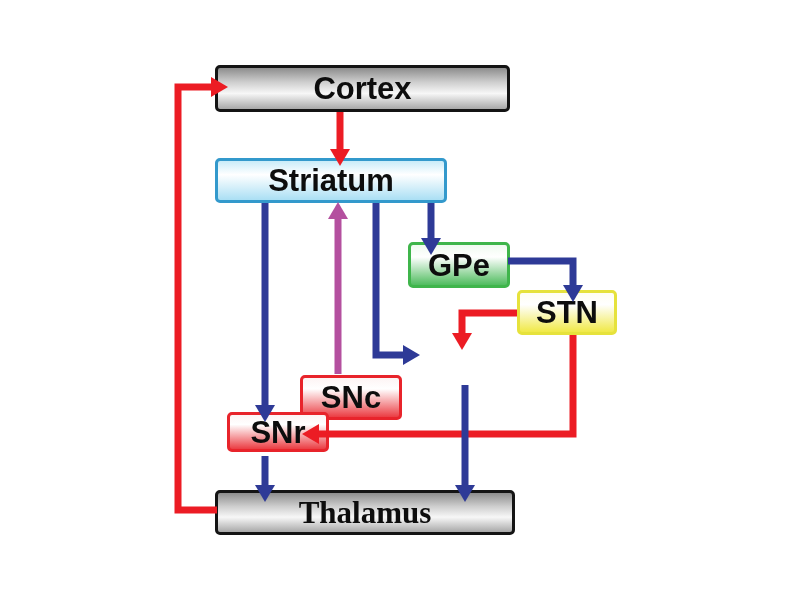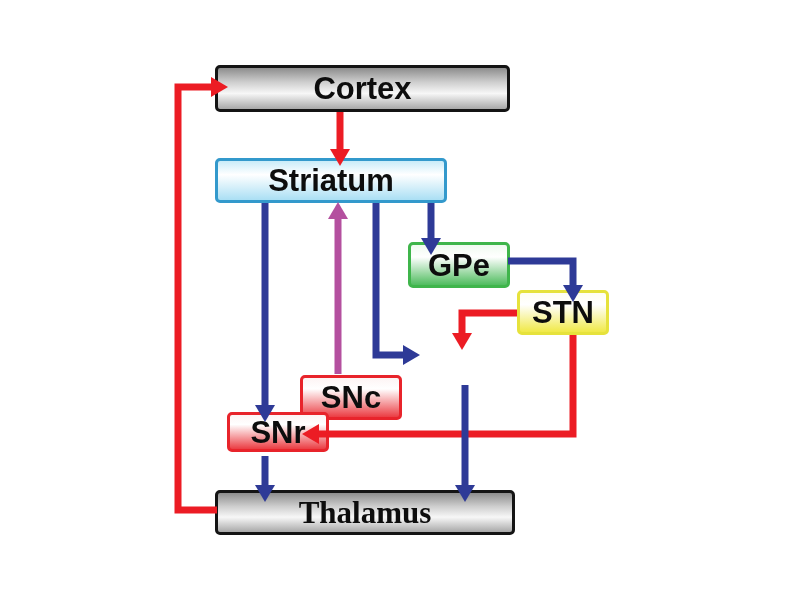--- a/index.html
+++ b/index.html
@@ -54,21 +54,21 @@
   }
   
   .redbox {
     border: 3px solid #e8242b;
     background: linear-gradient(to bottom, #fdf4f4 0%, #ffffff 28%, #eb3d43 100%);
   }
 
   #node-cortex   { left: 215px; top:  65px; width: 295px; height: 47px; }
   #node-striatum { left: 215px; top: 158px; width: 232px; height: 45px; }
   #node-gpe      { left: 408px; top: 242px; width: 102px; height: 46px; }
-  #node-stn      { left: 517px; top: 290px; width: 92px; height: 45px; }
+  #node-stn      { left: 517px; top: 290px; width: 100px; height: 45px; }
   #node-gpi      { left: 408px; top: 340px; width: 102px; height: 47px; }
   #node-snc      { left: 300px; top: 375px; width: 102px; height: 45px; }
   #node-snr      { left: 227px; top: 412px; width: 102px; height: 40px; }
   #node-thalamus { left: 215px; top: 490px; width: 300px; height: 45px; font-family: Liberation Serif, serif; }
 
   svg.edges {
     position: absolute;
     left: 0; top: 0;
     width: 800px; height: 600px;
     z-index: 2;

